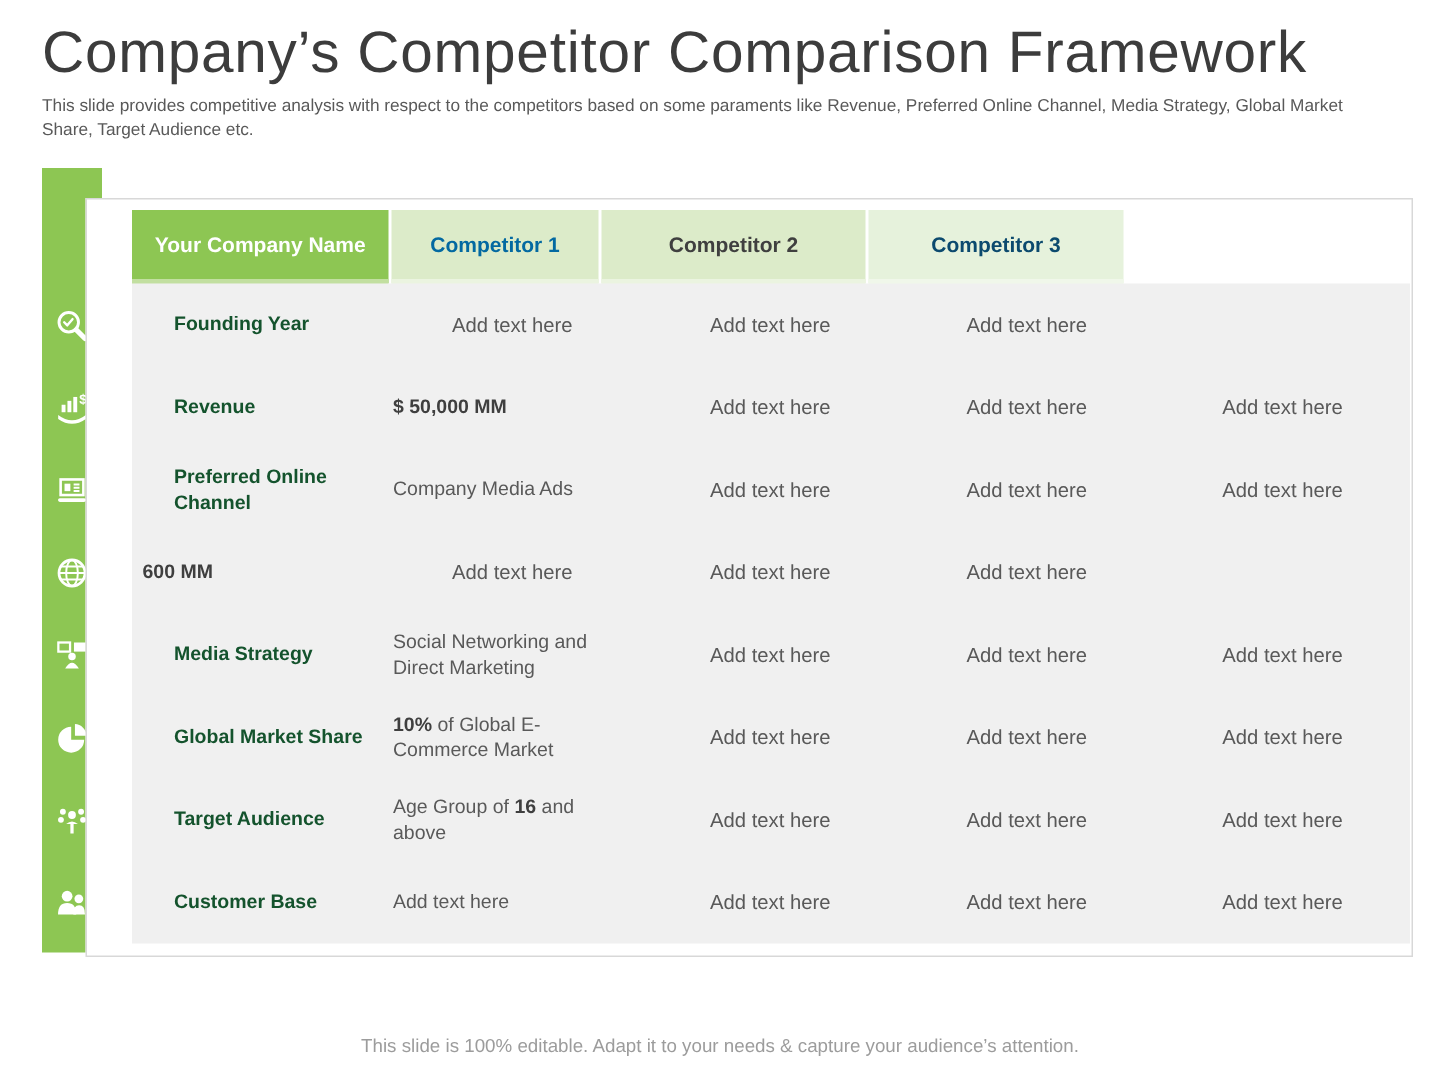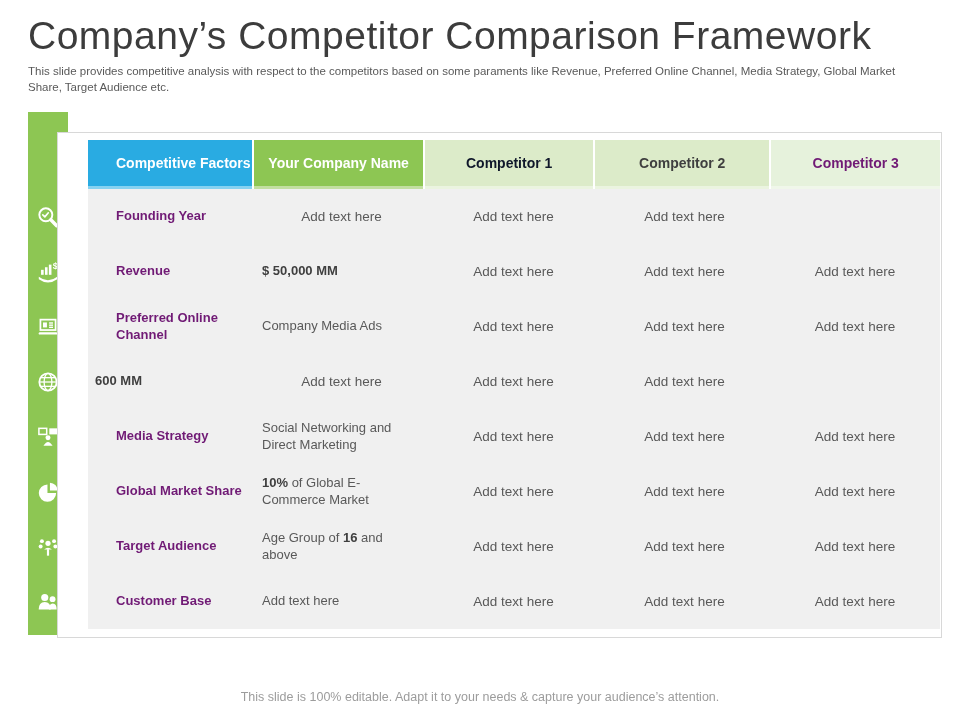--- a/index.html
+++ b/index.html
@@ -25,29 +25,29 @@
   .tbl-container{position:absolute;left:57px;top:132px;width:885px;height:506px;
                  background:#ffffff;border:1px solid #d8d8d8;box-sizing:border-box;}
 
   
   .thead{position:absolute;left:88px;top:140px;width:852px;height:49px;display:flex;}
   .hcell{box-sizing:border-box;display:flex;align-items:center;justify-content:center;
          font-size:14px;font-weight:bold;text-align:center;line-height:1.2;}
   .hcell.h0{width:165px;margin-right:2px;background:#29abe2;color:#ffffff;justify-content:flex-start;
             text-align:left;padding-left:28px;border-bottom:3px solid #86d2f1;}
   .hcell.h1{width:171px;margin-right:2px;background:#8dc653;color:#ffffff;border-bottom:3px solid #c2dfa0;}
-  .hcell.h2{width:169px;margin-right:2px;background:#dcebc9;color:#0f172a;border-bottom:3px solid #ebf4e0;}
+  .hcell.h2{width:138px;margin-right:2px;background:#dcebc9;color:#0369a1;border-bottom:3px solid #ebf4e0;}
   .hcell.h3{width:176px;margin-right:2px;background:#dcebc9;color:#3f3f3f;border-bottom:3px solid #ebf4e0;text-align:right;}
-  .hcell.h4{width:170px;background:#e6f2dc;color:#701a75;border-bottom:3px solid #f0f7ea;}
+  .hcell.h4{width:170px;background:#e6f2dc;color:#0c4a6e;border-bottom:3px solid #f0f7ea;}
 
   
   .tbody{position:absolute;left:88px;top:189px;width:852px;background:#f0f0f0;}
   .trow{display:grid;grid-template-columns:167px 173px 171px 171px 170px;height:55px;align-items:center;}
   .cell{box-sizing:border-box;font-size:13px;}
-  .cell.factor{padding-left:28px;padding-right:6px;font-weight:bold;color:#701a75;line-height:1.25;}
+  .cell.factor{padding-left:28px;padding-right:6px;font-weight:bold;color:#14532d;line-height:1.25;}
   .cell.company{padding-left:7px;padding-right:16px;color:#595959;line-height:1.3;}
   .cell.company .seg.bold{font-weight:bold;color:#3f3f3f;}
   .cell.comp{text-align:center;color:#595959;font-size:13.5px;}
 
   
   .footer{position:absolute;left:0;top:690px;width:100%;text-align:center;font-size:12.5px;
           color:#9c9c9c;}
 </style>
 </head>
 <body>
@@ -163,21 +163,20 @@
       <div class="chev" style="top: 368px;">»</div>
       <div class="chev" style="top: 423px;">»</div>
       <div class="chev" style="top: 478px;">»</div>
       <div class="chev" style="top: 533px;">»</div>
       <div class="chev" style="top: 588px;">»</div>
     </div>
 
   <div class="tbl-container"></div>
 
   <div class="thead">
-    <div class="hcell h0">Competitive Factors</div>
     <div class="hcell h1">Your Company Name</div>
     <div class="hcell h2">Competitor 1</div>
     <div class="hcell h3">Competitor 2</div>
     <div class="hcell h4">Competitor 3</div>
   </div>
 
   <div class="tbody">
       <div class="trow">
         <div class="cell factor">Founding Year</div>
         <div class="cell comp">Add text here</div>

